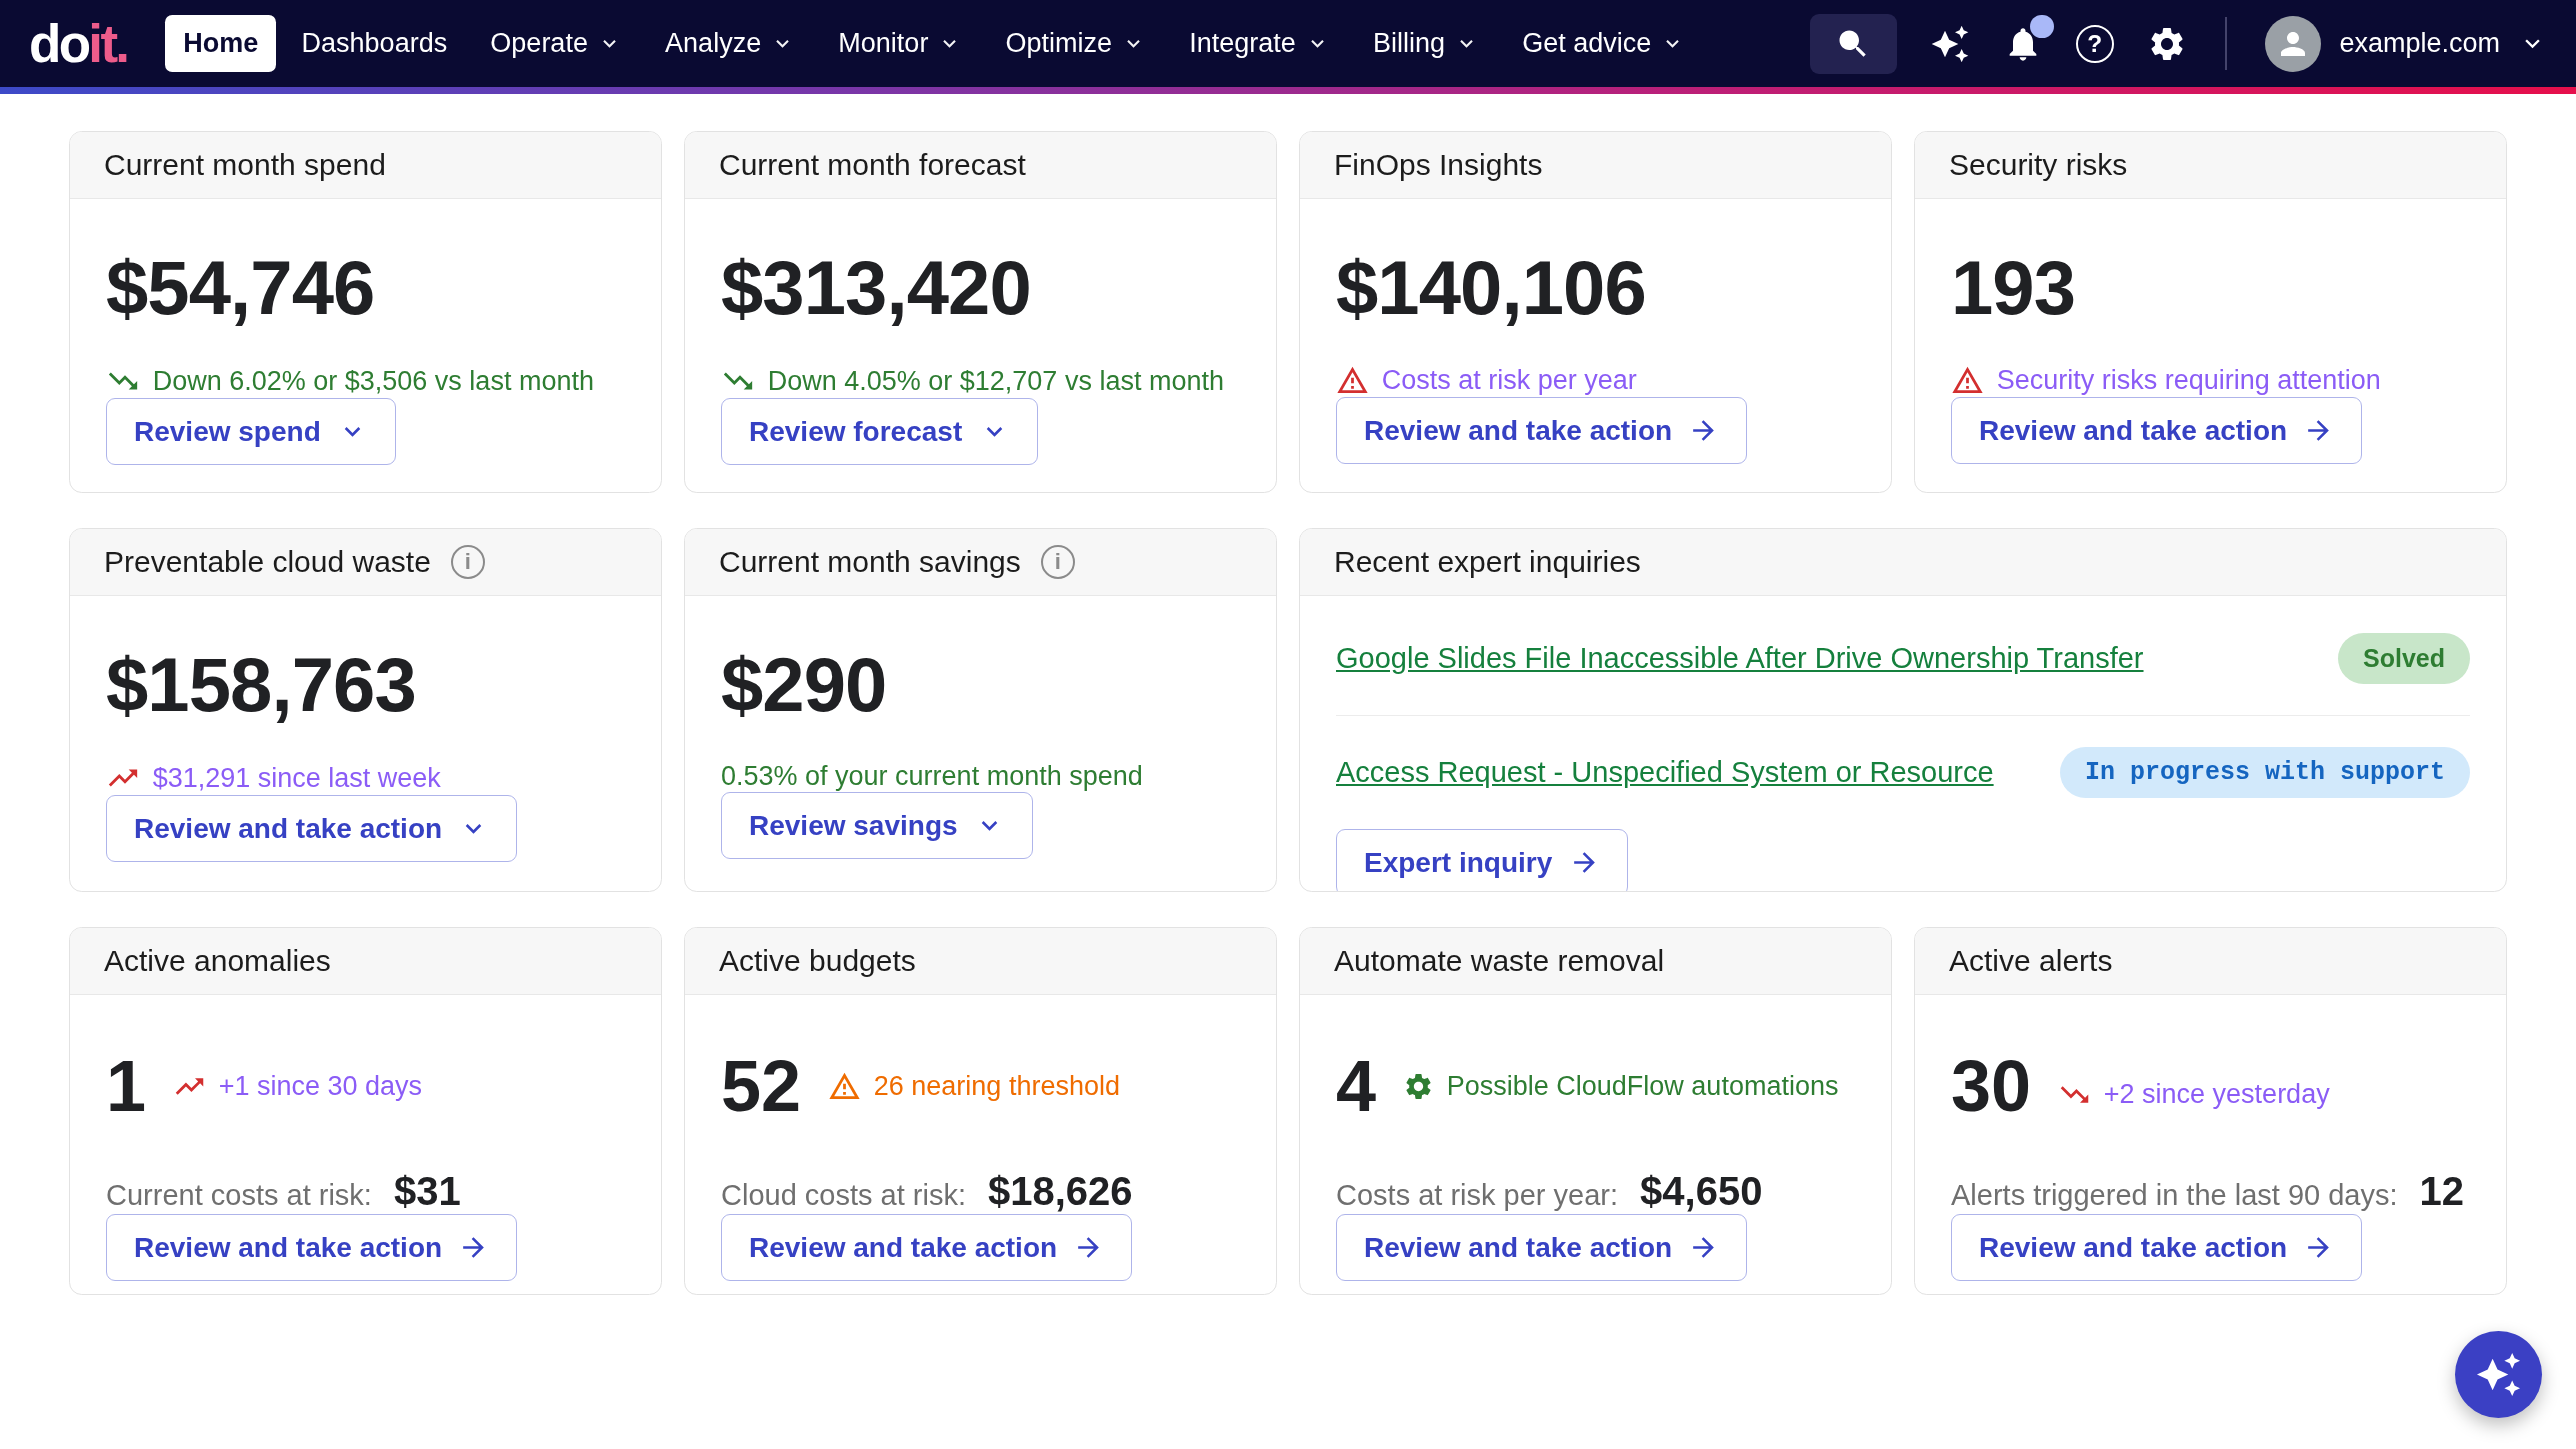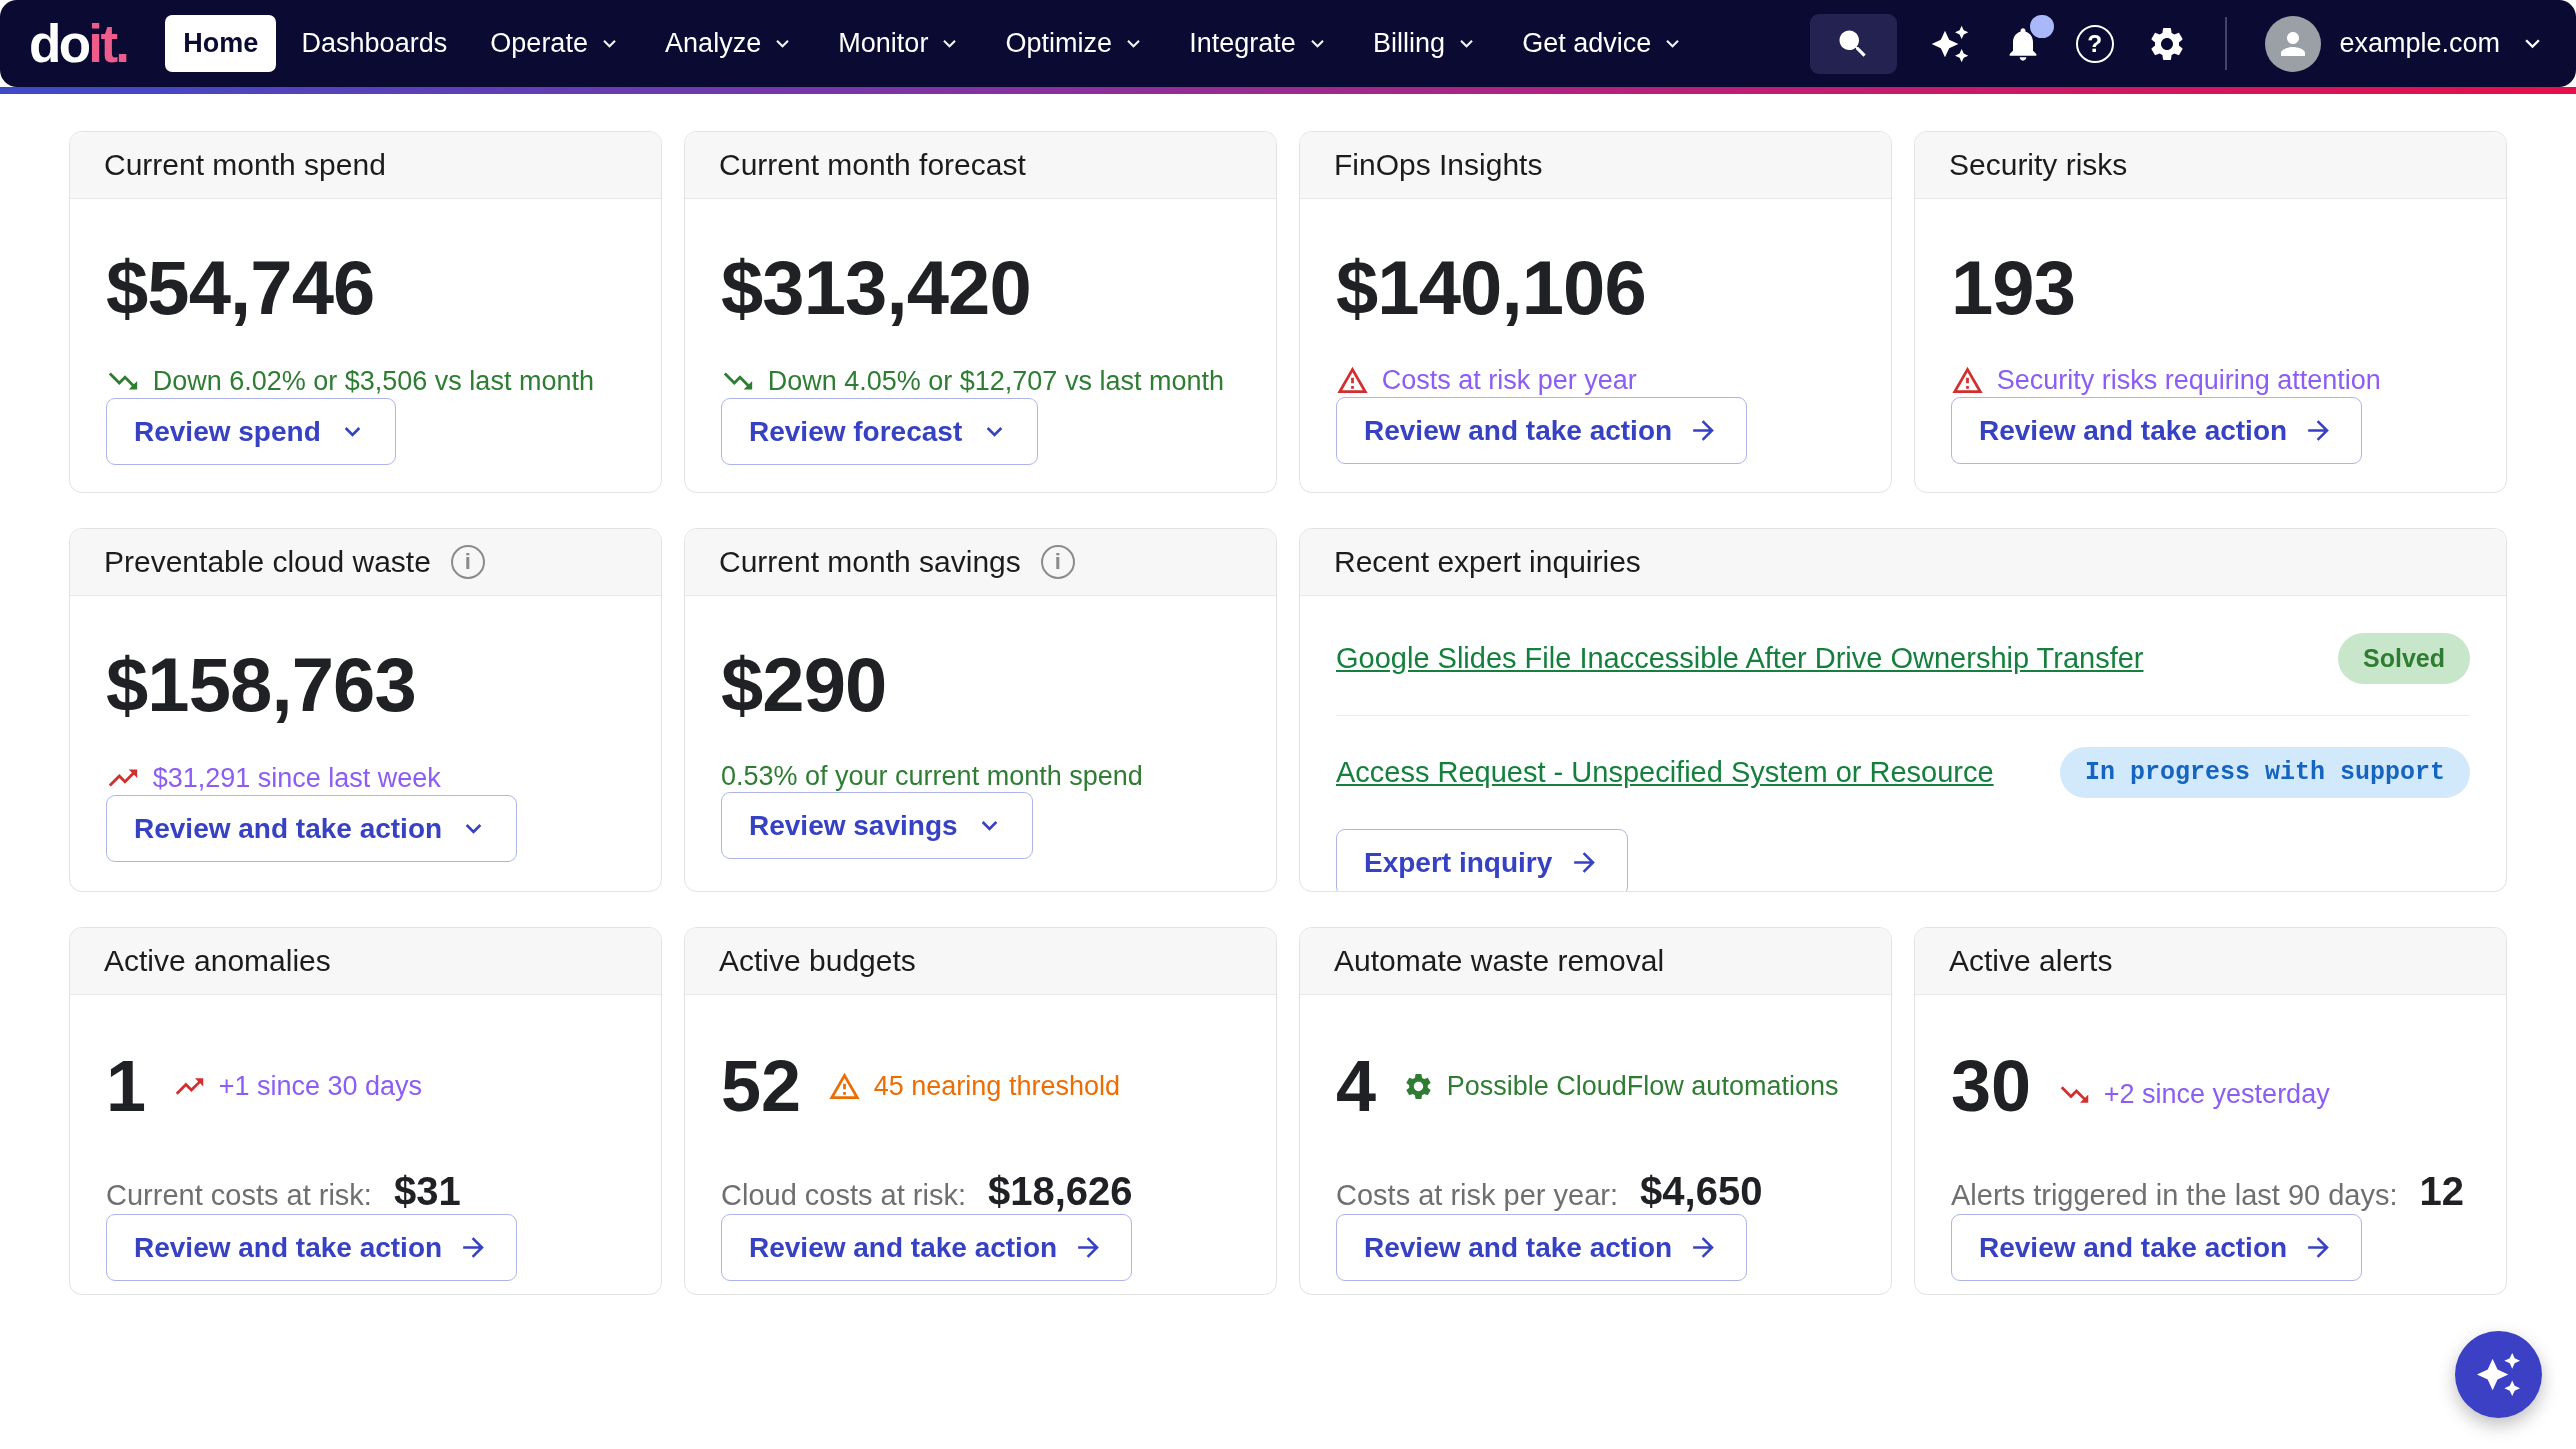--- a/index.html
+++ b/index.html
@@ -1,20 +1,20 @@
 <!DOCTYPE html>
 <html style="font-size:14.5px"><head>
 <meta charset="utf-8">
 <style>
   * { margin:0; padding:0; box-sizing:border-box; }
   html,body { width:2576px; height:1449px; overflow:hidden; background:#fff;
               font-family:"Liberation Sans","DejaVu Sans",sans-serif; }
 
   
-  .topnav { height:87px; background:#0A0A32; display:flex; align-items:center; padding:0 29px;border-radius:17px; }
+  .topnav { height:87px; background:#0A0A32; display:flex; align-items:center; padding:0 29px; }
   .logo { font-size:53px; font-weight:bold; letter-spacing:-2.7px; display:flex; align-items:baseline; cursor:pointer; }
   .logo .do { color:#ffffff; }
   .logo .it { color:#ED5C8B; }
   .nav-items { display:flex; margin-left:38px; gap:7.2px; align-items:center; }
   .nav-item { color:#fff; font-size:27px; padding:12.7px 18px; border-radius:7.2px; display:flex; gap:9px; align-items:center; cursor:pointer; white-space:nowrap; }
   .nav-item.active { background:#fff; color:#0A0A32; font-weight:bold; }
   .nav-item svg { opacity:.95; }
   .nav-right { margin-left:auto; display:flex; align-items:center; gap:33px; }
   .search-btn { width:87px; height:60px; background:#232250; border-radius:9px; display:flex; align-items:center; justify-content:center; cursor:pointer; }
   .icon-btn { position:relative; display:flex; align-items:center; justify-content:center; cursor:pointer; }
@@ -378,21 +378,21 @@
       <div class="card-head">
           <span>Active budgets</span>
         </div>
       <div class="card-body">
         <div class="stat-line">
           <span class="stat-number">52</span>
           <span class="trend orange" style="margin-top:0">
             <svg width="33" height="33" viewBox="0 0 24 24" fill="#EF6C00">
                 <use href="#i-warning"></use>
               </svg>
-            <span>45 nearing threshold</span>
+            <span>26 nearing threshold</span>
           </span>
         </div>
         <div class="kpi-sub">
           <span class="kpi-sub-label">Cloud costs at risk:</span>
           <span class="kpi-sub-value">$18,626</span>
         </div>
         <button class="btn">
           <span>Review and take action</span>
           <svg width="31" height="31" viewBox="0 0 24 24" fill="#3641C3">
               <use href="#i-arrow-right"></use>

